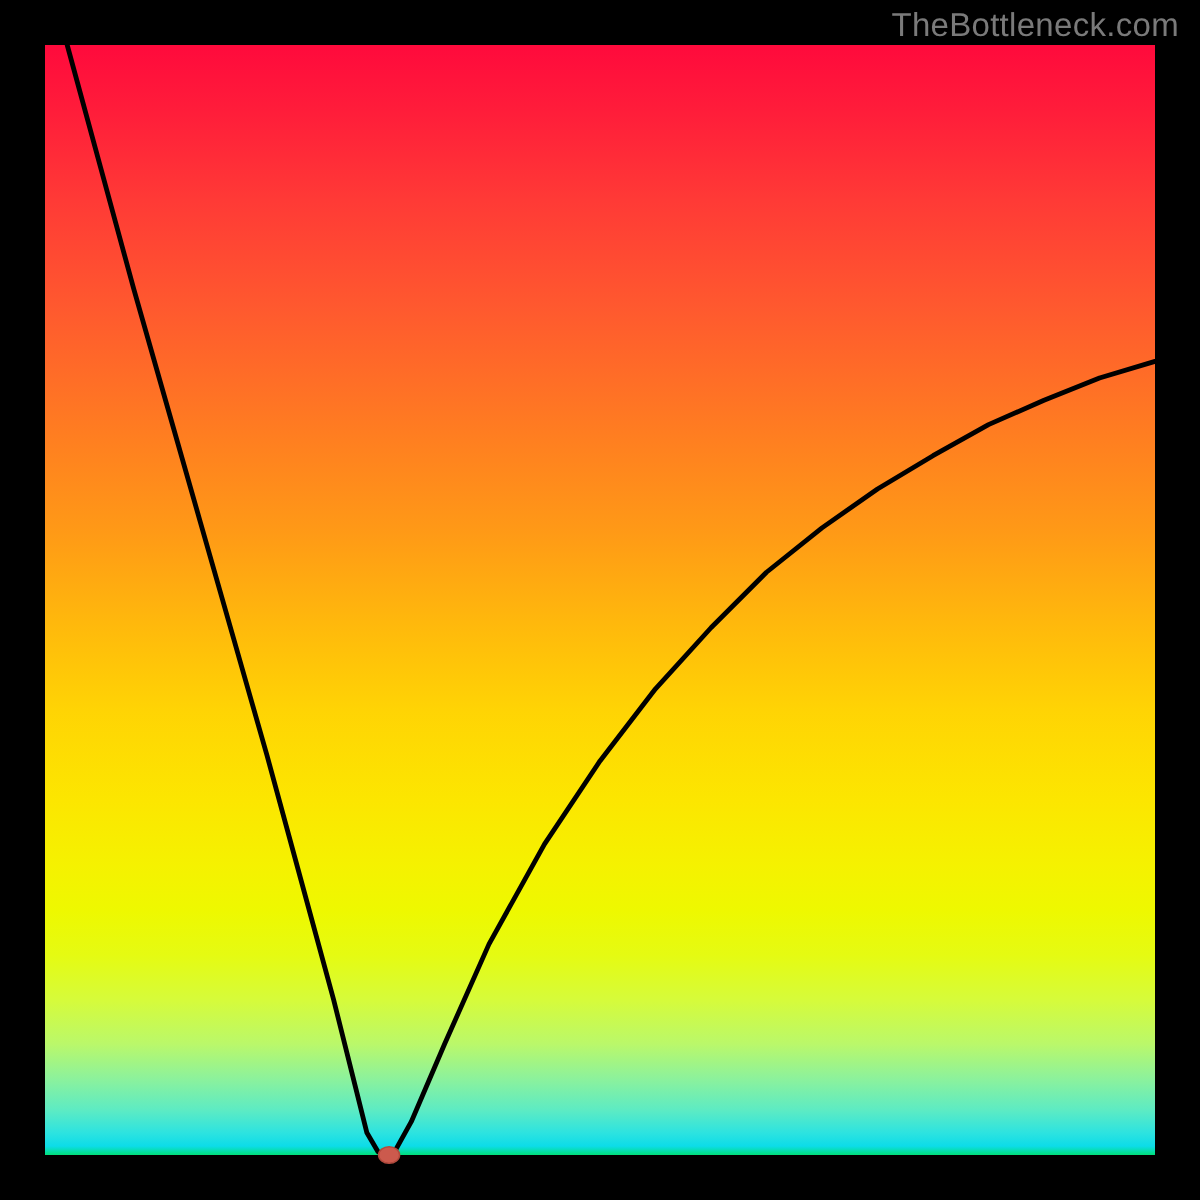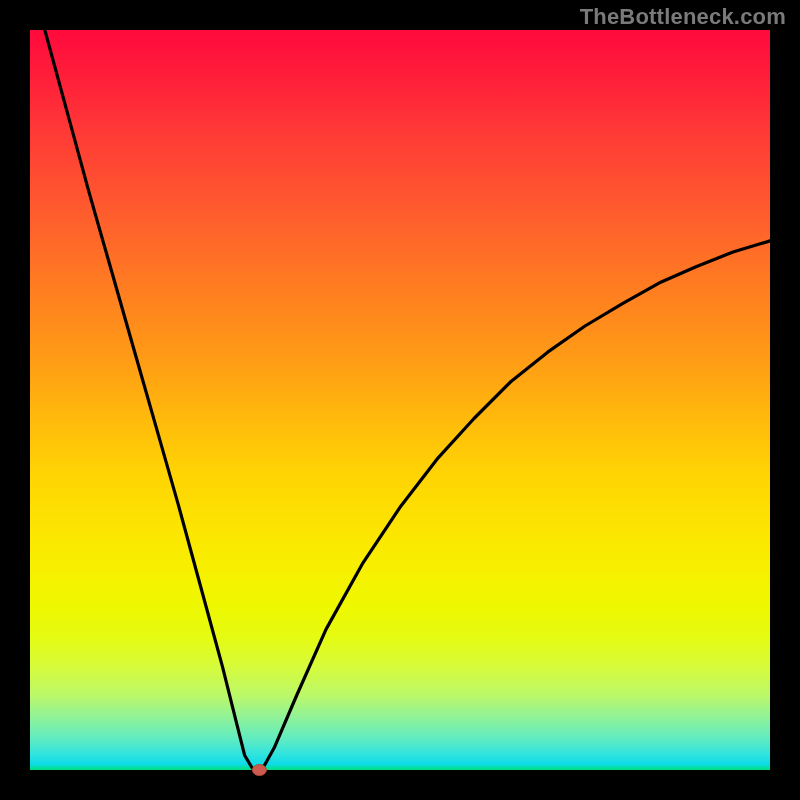--- a/index.html
+++ b/index.html
@@ -66,21 +66,21 @@
     fill: #cc5a4d;
     stroke: #b24a3d;
     stroke-width: 1;
   }
   .watermark {
     position: absolute;
     top: 4px;
     right: 14px;
     color: #7a7a7a;
     font-size: 22px;
-    font-weight: 700;
+    font-weight: 400;
     letter-spacing: 0.2px;
     user-select: none;
   }
 </style>
 </head>
 <body>
 
 <div class="stage">
 
   <div class="plot-area">

